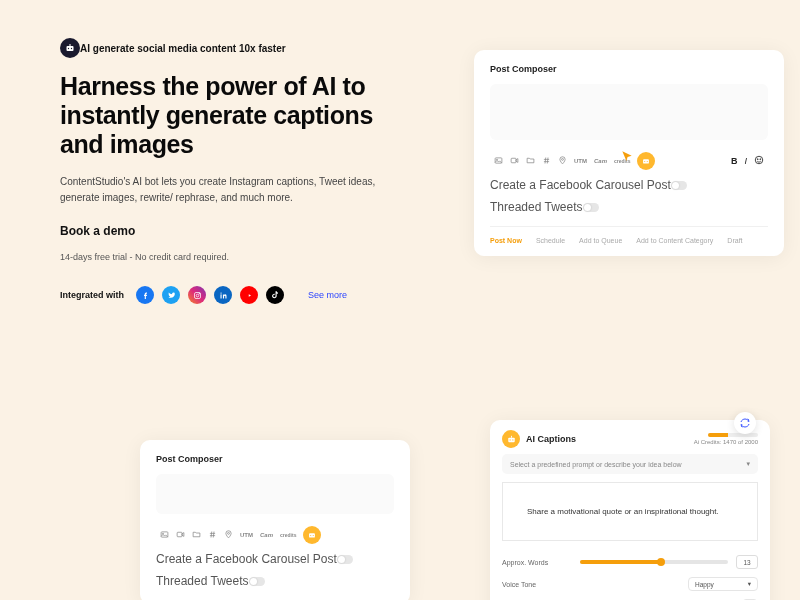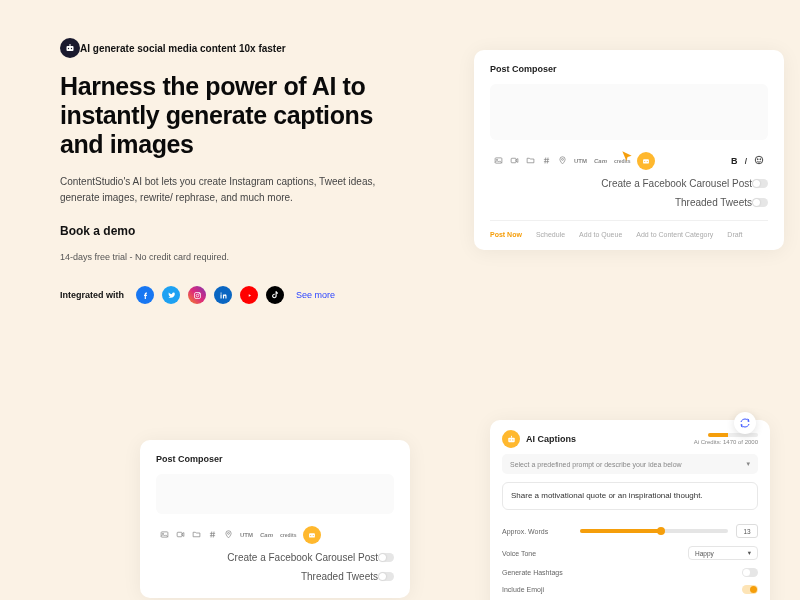--- a/index.html
+++ b/index.html
@@ -41,21 +41,21 @@
 .social-icon {
   width: 18px; height: 18px; border-radius: 50%; display: flex;
   align-items: center; justify-content: center; color: #fff; font-size: 9px;
 }
 .fb { background: #1877f2; }
 .tw { background: #1da1f2; }
 .ig { background: linear-gradient(45deg,#f58529,#dd2a7b,#8134af); }
 .li { background: #0a66c2; }
 .yt { background: #ff0000; }
 .tk { background: #000; }
-.see-more { font-size: 9px; color: #2b44ff; cursor: pointer; margin-left: 4px; }
+.see-more { font-size: 9px; color: #2b44ff; cursor: pointer; margin-left: 16px; }
 
 .card {
   background: #fff; border-radius: 10px; box-shadow: 0 2px 20px rgba(0,0,0,0.06);
   position: absolute; font-size: 8px;
 }
 .card-title { font-size: 9px; font-weight: 700; color: #222; }
 .compose-area {
   background: #fafafa; border-radius: 6px; min-height: 56px; margin: 10px 0 8px;
 }
 .toolbar-row {
@@ -67,22 +67,22 @@
 .tool-b { font-weight: 900; font-size: 9px; color: #222; }
 .tool-i { font-style: italic; font-size: 9px; color: #222; }
 .ai-fab {
   width: 18px; height: 18px; background: #ffb82e; border-radius: 50%;
   display:flex; align-items:center; justify-content:center;
 }
 .cursor {
   position: absolute; width: 14px; height: 14px; pointer-events: none;
 }
 .opt-row {
-  display: flex; align-items: center; justify-content: flex-end;
-  font-size: 10px; color: #555; padding: 4px 0;
+  display: flex; align-items: center; justify-content: flex-start;
+  font-size: 12px; color: #555; padding: 4px 0;
 }
 .toggle {
   width: 16px; height: 9px; background: #e6e6e6; border-radius: 5px; position: relative;
 }
 .toggle::after {
   content: ""; width: 7px; height: 7px; background: #fff; border-radius: 50%;
   position: absolute; top: 1px; left: 1px; box-shadow: 0 0 2px rgba(0,0,0,0.2);
 }
 .tabs-row {
   display: flex; gap: 14px; margin-top: 8px; font-size: 7px; color: #aaa;
@@ -108,21 +108,21 @@
   border-radius:50%; background:#fff; box-shadow:0 2px 8px rgba(0,0,0,0.12);
   display:flex; align-items:center; justify-content:center;
 }
 .remix svg { width:12px; height:12px; }
 .select-row {
   background:#f7f7f7; border-radius:5px; padding:6px 8px; font-size:7px;
   color:#888; display:flex; justify-content:space-between; align-items:center;
   margin-bottom:8px;
 }
 .prompt-box {
-  border:1px solid #e8e8e8; border-radius:6px; padding:8px; font-size:8px;
+  border:1px solid #e8e8e8; border-radius:0; padding:24px; font-size:8px;
   color:#333; min-height:28px; margin-bottom:10px;
 }
 .field-row {
   display:flex; justify-content:space-between; align-items:center;
   font-size:7px; color:#666; padding:4px 0;
 }
 .field-label { flex:0 0 70px; }
 .slider {
   flex:1; height:4px; background:#e5e5e5; border-radius:2px; position:relative; margin:0 8px;
 }

